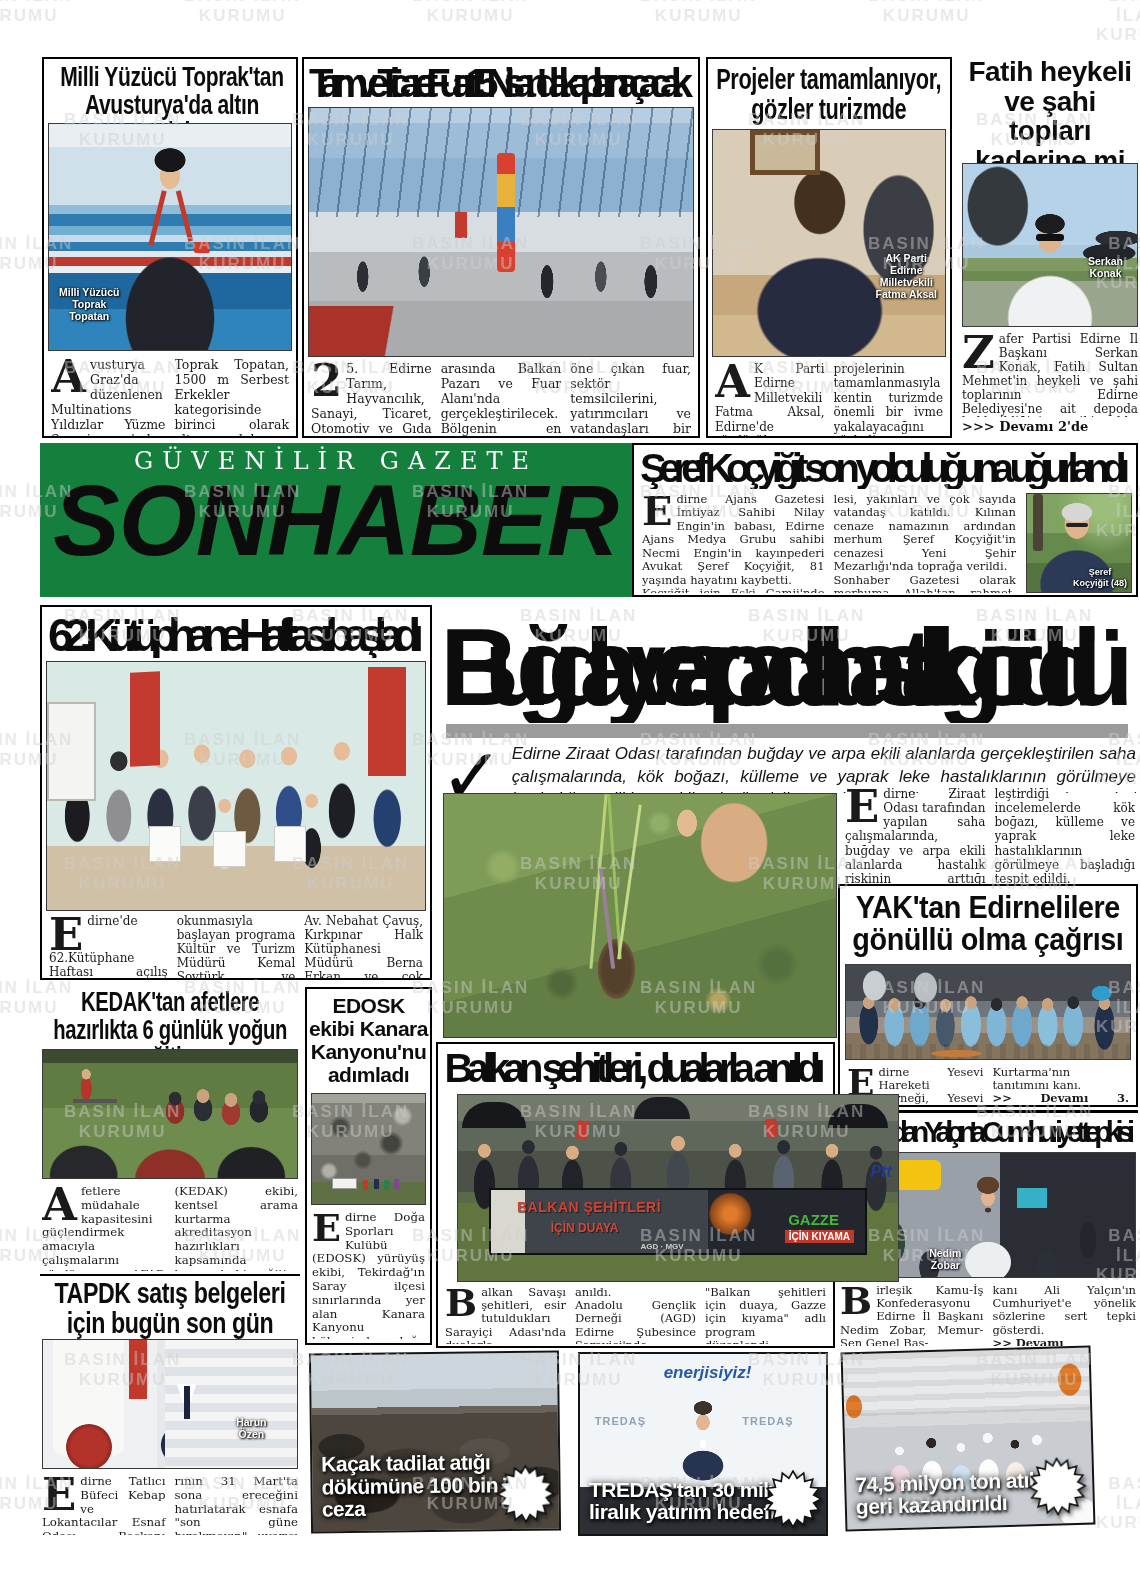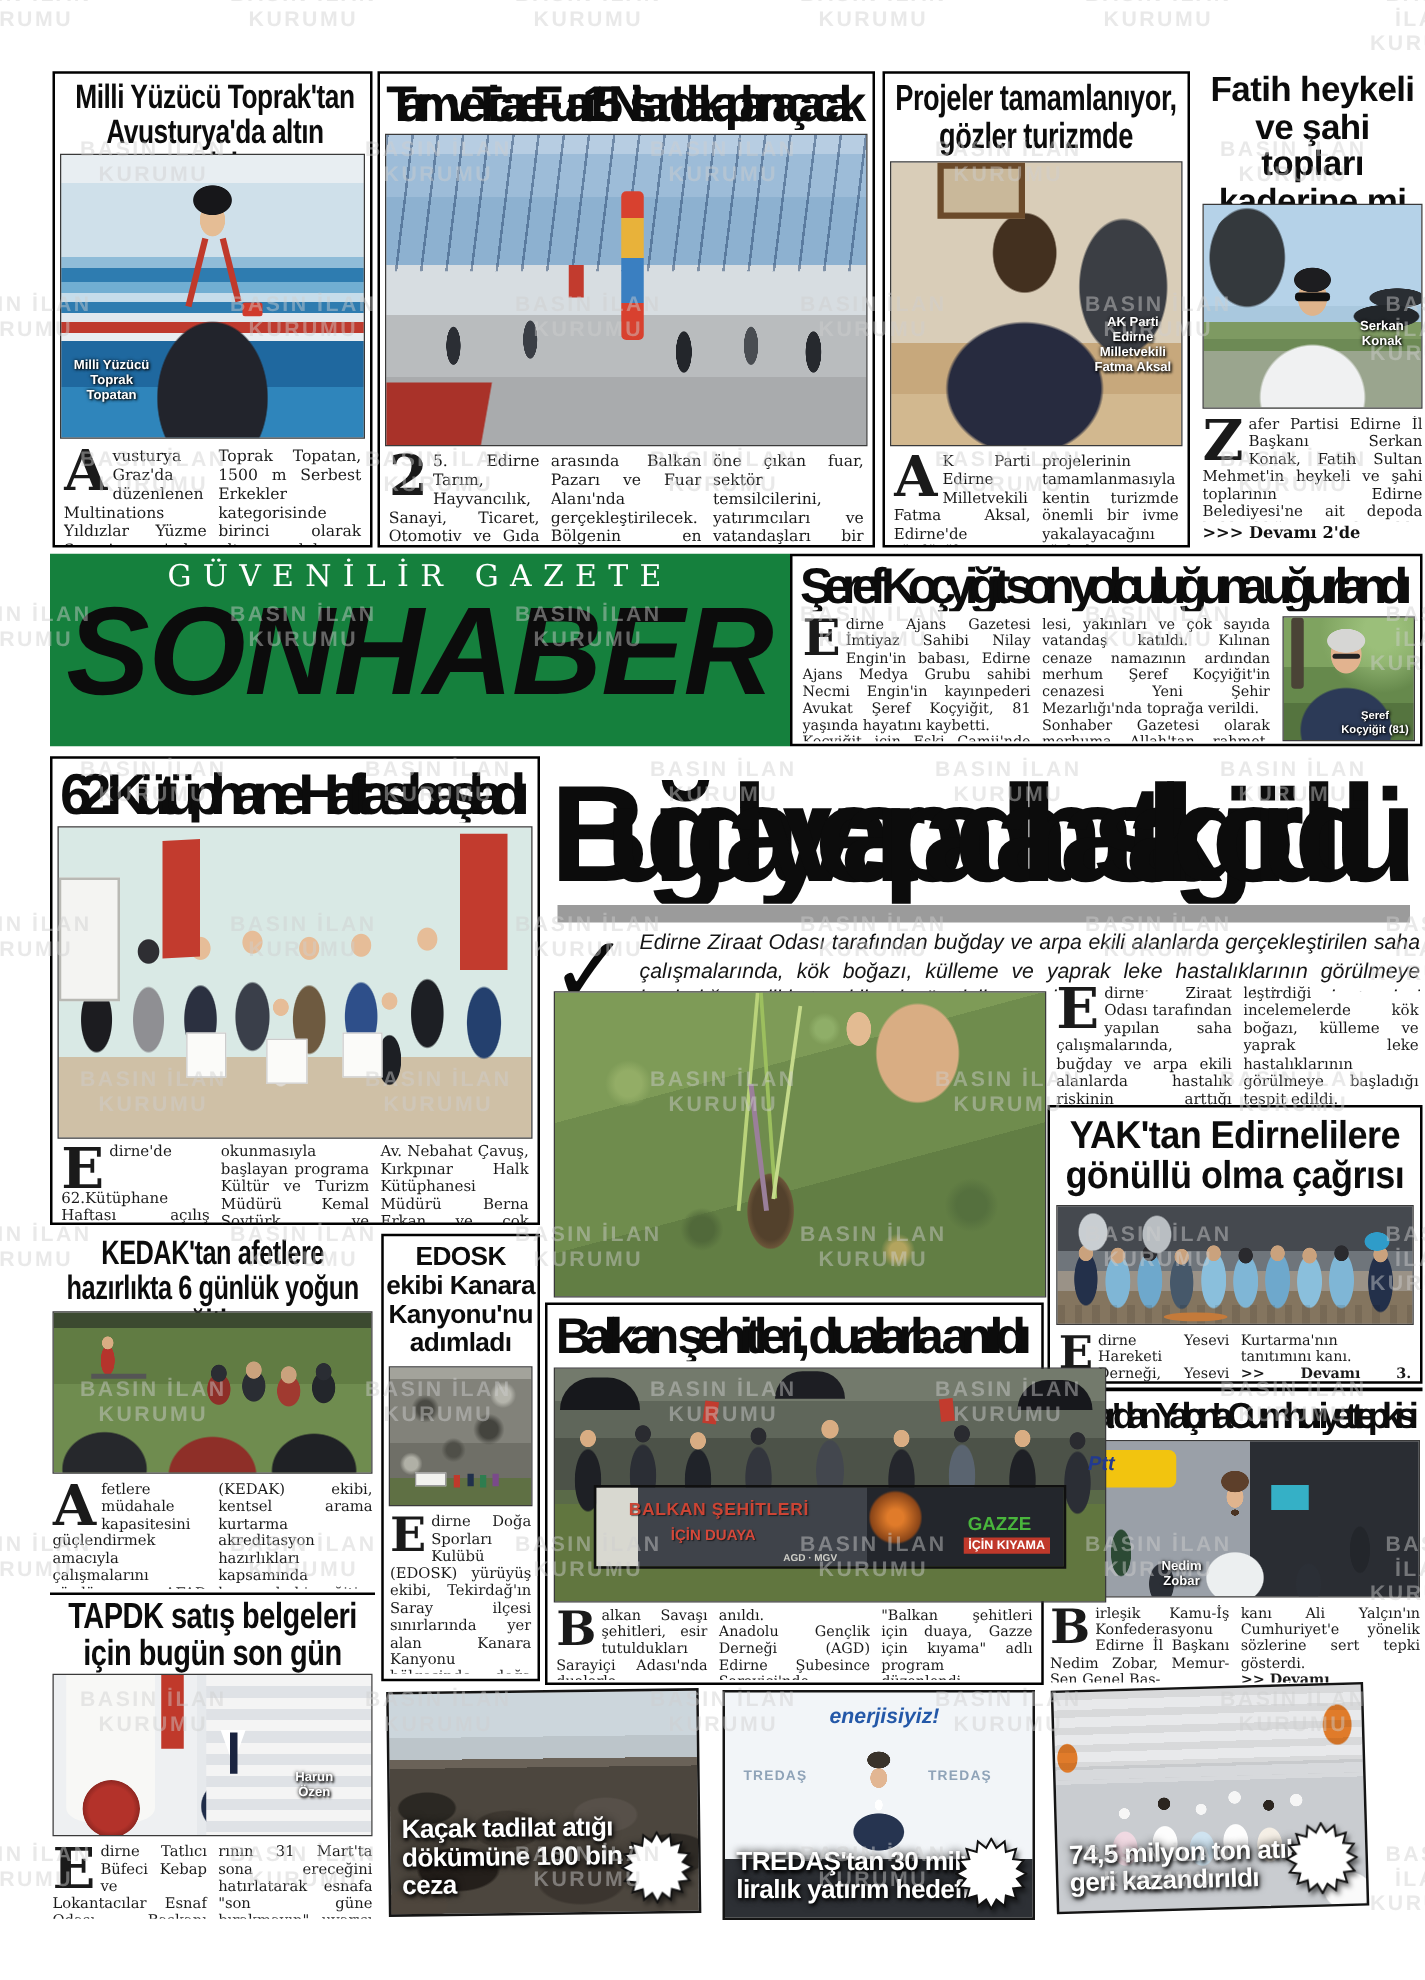--- a/index.html
+++ b/index.html
@@ -335,21 +335,21 @@
       <div><span class="dropcap" style="font-size:40px">E</span><span>dirne Ajans Gazetesi İmtiyaz Sahibi Nilay Engin'in babası, Edirne Ajans Medya Grubu sahibi Necmi Engin'in kayınpederi Avukat Şeref Koçyiğit, 81 yaşında hayatını kaybetti.
 Koçyiğit için Eski Camii'nde ikindi namazına müteakip cenaze namazı kılındı. Törene ai-</span></div>
       <div><span>lesi, yakınları ve çok sayıda vatandaş katıldı. Kılınan cenaze namazının ardından merhum Şeref Koçyiğit'in cenazesi Yeni Şehir Mezarlığı'nda toprağa verildi.
 Sonhaber Gazetesi olarak merhuma Allah'tan rahmet, ailesi ve yakınlarına baş sağlığı dileriz.</span>
         </div>
     </div>
     <div class="photo ph-seref" style="left:392px;top:48px;width:106px;height:100px">
       <i style="left:6%;top:0;width:9%;height:58%;background:#4a4336;border-radius:3px"></i>
       <i style="left:calc(48% - 11px);top:30%;width:22px;height:4px;background:#222;border-radius:2px"></i>
       <span class="cap" style="right:4px;bottom:4px;font-size:9px">Şeref
-Koçyiğit (81)</span>
+Koçyiğit (48)</span>
     </div>
   </div>
 
   <div class="box" style="left:40px;top:605px;width:392px;height:375px">
     <svg class="hlsvg" style="left:3px;top:3px" width="382" height="48" viewBox="0 0 382 48">
       <text x="191" y="41" text-anchor="middle" font-size="46" textLength="376" lengthAdjust="spellingAndGlyphs">62. Kütüphane Haftası başladı</text>
     </svg>
     <div class="photo ph-library" style="left:4px;top:54px;width:380px;height:250px">
       <i style="left:22%;top:4%;width:8%;height:38%;background:#c23b2e;transform:skewY(-3deg)"></i>
       <i style="right:5%;top:2%;width:10%;height:44%;background:#c23b2e"></i>
@@ -447,21 +447,21 @@
     <div class="cols" style="left:5px;right:5px;top:222px;height:128px;font-size:11.8px;line-height:1.17">
       <div><span class="dropcap" style="font-size:38px">E</span><span>dirne Doğa Sporları Kulübü (EDOSK) yürüyüş ekibi, Tekirdağ'ın Saray ilçesi sınırlarında yer alan Kanara Kanyonu bölgesinde doğa ve antik dönemlerin izinde yürüyüş gerçekleştirdi.</span>
         </div>
     </div>
   </div>
 
   <div class="box" style="left:436px;top:1042px;width:399px;height:306px">
     <svg class="hlsvg" style="left:4px;top:3px" width="387" height="42" viewBox="0 0 387 42">
       <text x="193" y="35" text-anchor="middle" font-size="40" textLength="381" lengthAdjust="spellingAndGlyphs">Balkan şehitleri, dualarla anıldı</text>
     </svg>
-    <div class="photo ph-balkan" style="left:5px;top:50px;width:442px;height:188px">
+    <div class="photo ph-balkan" style="left:19px;top:50px;width:442px;height:188px">
       <i style="left:1%;top:4%;width:64px;height:26px;background:#17181c;border-radius:64px 64px 0 0"></i>
       <i style="left:40%;top:1%;width:56px;height:22px;background:#1d1e23;border-radius:56px 56px 0 0"></i>
       <i style="left:84%;top:5%;width:60px;height:24px;background:#17181c;border-radius:60px 60px 0 0"></i>
       <i style="left:27%;top:14%;width:11px;height:18px;background:#c23b2e;transform:rotate(8deg)"></i>
       <i style="left:70%;top:13%;width:11px;height:18px;background:#c23b2e;transform:rotate(-6deg)"></i>
       <div class="bbanner">
         <span style="left:7%;top:14%;font-size:14px;color:#cc4434;text-shadow:1px 1px 1px #00000090;letter-spacing:.5px">BALKAN ŞEHİTLERİ</span>
         <span style="left:16%;top:50%;font-size:12px;color:#d4483a;text-shadow:1px 1px 1px #00000090">İÇİN DUAYA</span>
         <span style="right:7%;top:34%;font-size:15px;color:#49b53c">GAZZE</span>
         <span style="right:3%;top:64%;font-size:10px;color:#fff;background:#c0392b;padding:1px 4px">İÇİN KIYAMA</span>

